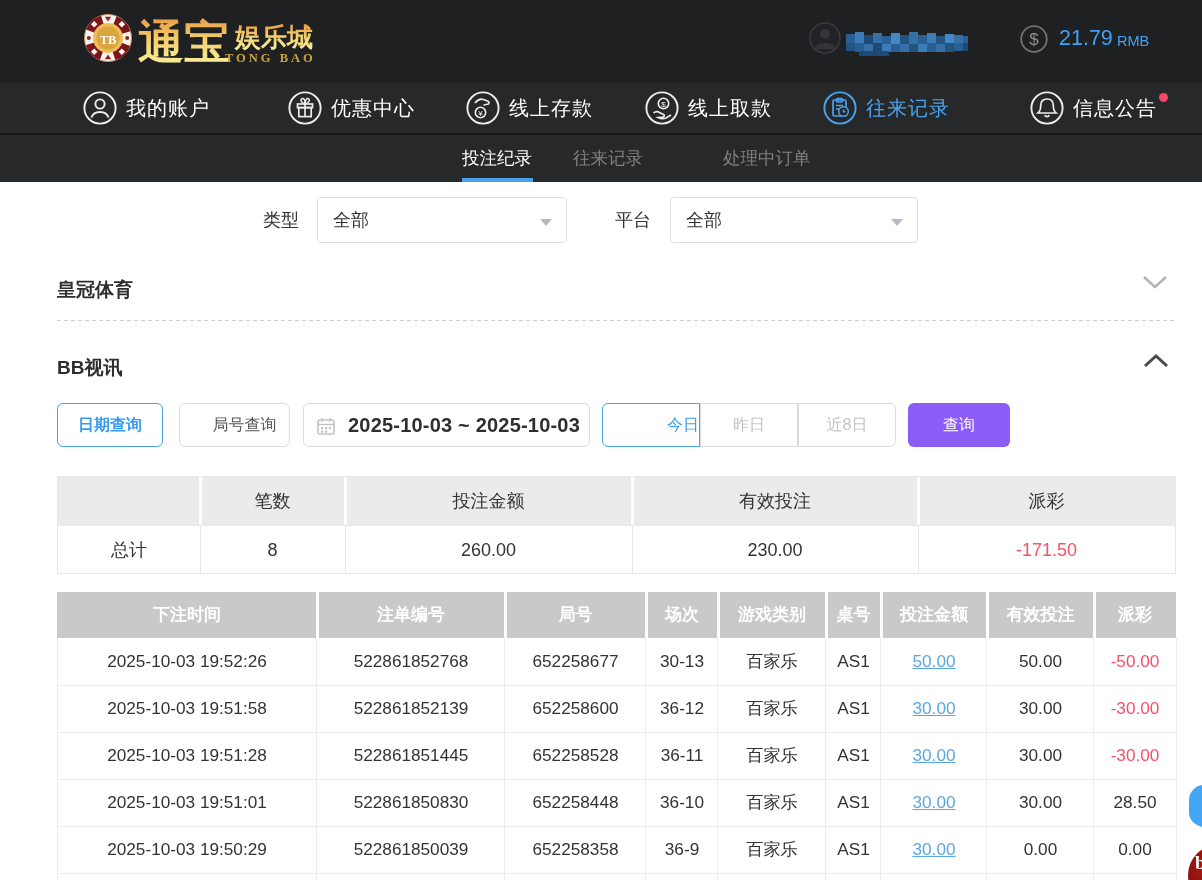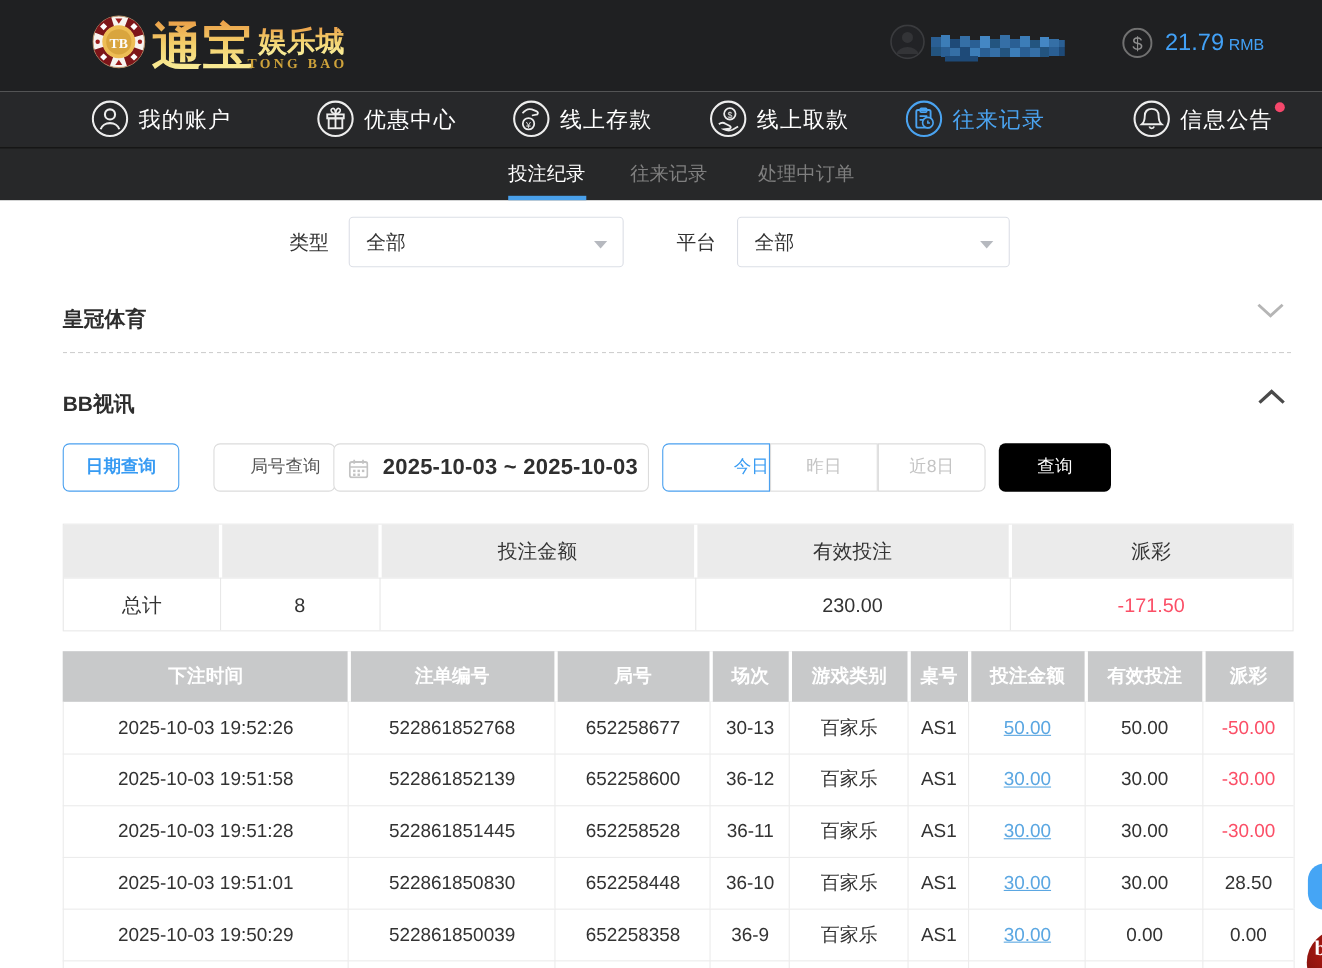--- a/index.html
+++ b/index.html
@@ -31,21 +31,21 @@
 
 
 .btn { position:absolute; top:403px; height:44px; border-radius:6px; border:1px solid #dcdcdc; background:#fff; font-size:16px; color:#555; text-align:center; line-height:42px; }
 .btn.blue { border-color:#4aa0ef; color:#379bf3; font-weight:bold; }
 #datebox { position:absolute; left:303px; top:403px; width:287px; height:44px; border:1px solid #dcdcdc; border-radius:6px; background:#fff; }
 #datebox .dtxt { position:absolute; left:44px; top:0; height:42px; line-height:42px; font-size:20px; color:#2f2f2f; font-weight:bold; letter-spacing:0.2px; }
 .gbtn { position:absolute; top:403px; width:98px; height:44px; border:1px solid #dcdcdc; background:#fff; font-size:16px; color:#c4c4c4; text-align:center; line-height:42px; }
 .gbtn.first { border-radius:6px 0 0 6px; }
 .gbtn.last { border-radius:0 6px 6px 0; }
 .gbtn.blue { border-color:#4aa0ef; color:#379bf3;text-align:right; }
-#qbtn { position:absolute; left:908px; top:403px; width:102px; height:44px; background:#000000; border-radius:6px; color:#fff; font-size:16px; text-align:center; line-height:44px; }
+#qbtn { position:absolute; left:908px; top:403px; width:102px; height:44px; background:#8b5cf6; border-radius:6px; color:#fff; font-size:16px; text-align:center; line-height:44px; }
 
 
 #sum { position:absolute; left:57px; top:476px; width:1119px; height:98px; border:1px solid #e8e8e8; }
 .sumcell { position:absolute; text-align:center; font-size:18px; color:#333; }
 #sumhdr { position:absolute; left:0; top:0; width:1117px; height:48px; background:#ebebeb; }
 .sv { position:absolute; top:0; width:1px; height:96px; background:#e8e8e8; }
 #sumline { position:absolute; left:0; top:48px; width:1117px; height:1px; background:#e8e8e8; }
 
 
 #tbl { position:absolute; left:57px; top:592px; width:1119px; }
@@ -201,39 +201,39 @@
         <path d="M17 8 c-4.4 0 -6.3 3 -6.3 6.5 c0 4.5 -1.5 6.5 -2.7 7.5 l18 0 c-1.2 -1 -2.7 -3 -2.7 -7.5 c0 -3.5 -1.9 -6.5 -6.3 -6.5 z" fill="none" stroke="#ededed" stroke-width="1.7"></path>
         <path d="M14.8 24 a2.3 2.3 0 0 0 4.4 0" fill="none" stroke="#ededed" stroke-width="1.6"></path>
       </svg>
     <span class="txt">信息公告</span>
   </div>
   <div class="abs" style="left:1159px; top:93px; width:9px; height:9px; border-radius:50%; background:#f5476b;"></div>
   <div id="subnav"></div>
   <div class="tab active" style="left:462px;">投注纪录</div>
   <div id="tabline"></div>
   <div class="tab" style="left:573px;">往来记录</div>
-  <div class="tab" style="left:689px;">处理中订单</div>
+  <div class="tab" style="left:723px;">处理中订单</div>
 
   <div class="lbl" style="left:263px;">类型</div>
   <div class="sel" style="left:317px; width:250px;">全部<div class="caret" style="left:222px;"></div></div>
   <div class="lbl" style="left:615px;">平台</div>
   <div class="sel" style="left:670px; width:248px;">全部<div class="caret" style="left:220px;"></div></div>
 
   <div class="sect" style="top:277px;">皇冠体育</div>
   <svg class="abs" style="left:1141px; top:274px;" width="28" height="16" viewBox="0 0 28 16">
       <polyline points="3,3 14,13 25,3" fill="none" stroke="#b5b5b5" stroke-width="2.6"></polyline>
     </svg>
   <div id="dash"></div>
   <div class="sect" style="top:355px;">BB视讯</div>
   <svg class="abs" style="left:1142px; top:353px;" width="28" height="16" viewBox="0 0 28 16">
       <polyline points="3,13 14,3 25,13" fill="none" stroke="#4a4a4a" stroke-width="3"></polyline>
     </svg>
 
   <div class="btn blue" style="left:57px; width:106px;">日期查询</div>
-  <div class="btn" style="left:194px; width:111px;padding-left:20px;">局号查询</div>
+  <div class="btn" style="left:179px; width:111px;padding-left:20px;">局号查询</div>
   <div id="datebox">
     <svg class="abs" style="left:13px; top:13px;" width="18" height="18" viewBox="0 0 18 18">
         <rect x="1" y="3" width="16" height="14" rx="2" fill="none" stroke="#c3c3c3" stroke-width="1.6"></rect>
         <line x1="1" y1="7.5" x2="17" y2="7.5" stroke="#c3c3c3" stroke-width="1.4"></line>
         <line x1="5" y1="1" x2="5" y2="4.5" stroke="#c3c3c3" stroke-width="1.6"></line>
         <line x1="13" y1="1" x2="13" y2="4.5" stroke="#c3c3c3" stroke-width="1.6"></line>
         <rect x="4" y="10" width="2.2" height="2.2" fill="#c3c3c3"></rect>
         <rect x="8" y="10" width="2.2" height="2.2" fill="#c3c3c3"></rect>
         <rect x="12" y="10" width="2.2" height="2.2" fill="#c3c3c3"></rect>
         <rect x="4" y="13.5" width="2.2" height="2.2" fill="#c3c3c3"></rect>
@@ -250,25 +250,27 @@
     <div id="sumhdr"></div>
     <div id="sumline"></div>
     <div class="sv" style="left:142px;"></div>
     <div class="sv" style="left:287px;"></div>
     <div class="sv" style="left:574px;"></div>
     <div class="sv" style="left:860px;"></div>
     <div style="position:absolute; left:140.5px; top:0; width:3px; height:48px; background:#fff;"></div>
     <div style="position:absolute; left:285.5px; top:0; width:3px; height:48px; background:#fff;"></div>
     <div style="position:absolute; left:572.5px; top:0; width:3px; height:48px; background:#fff;"></div>
     <div style="position:absolute; left:858.5px; top:0; width:3px; height:48px; background:#fff;"></div>
+    <div class="sumcell" style="left:142px; top:0; width:145px; line-height:48px;">笔数</div>
     <div class="sumcell" style="left:287px; top:0; width:287px; line-height:48px;">投注金额</div>
     <div class="sumcell" style="left:574px; top:0; width:286px; line-height:48px;">有效投注</div>
     <div class="sumcell" style="left:860px; top:0; width:257px; line-height:48px;">派彩</div>
     <div class="sumcell" style="left:0; top:49px; width:142px; line-height:48px;">总计</div>
     <div class="sumcell" style="left:142px; top:49px; width:145px; line-height:48px;">8</div>
+    <div class="sumcell" style="left:287px; top:49px; width:287px; line-height:48px;">260.00</div>
     <div class="sumcell" style="left:574px; top:49px; width:286px; line-height:48px;">230.00</div>
     <div class="sumcell neg" style="left:860px; top:49px; width:257px; line-height:48px;">-171.50</div>
   </div>
 
   <div id="tbl">
       <div id="thdr"></div>
       <div class="th" style="left:0px; width:260px;">下注时间</div>
       <div class="th" style="left:260px; width:188px;">注单编号</div>
       <div class="thsep" style="left:258.5px;"></div>
       <div class="th" style="left:448px; width:141px;">局号</div>

